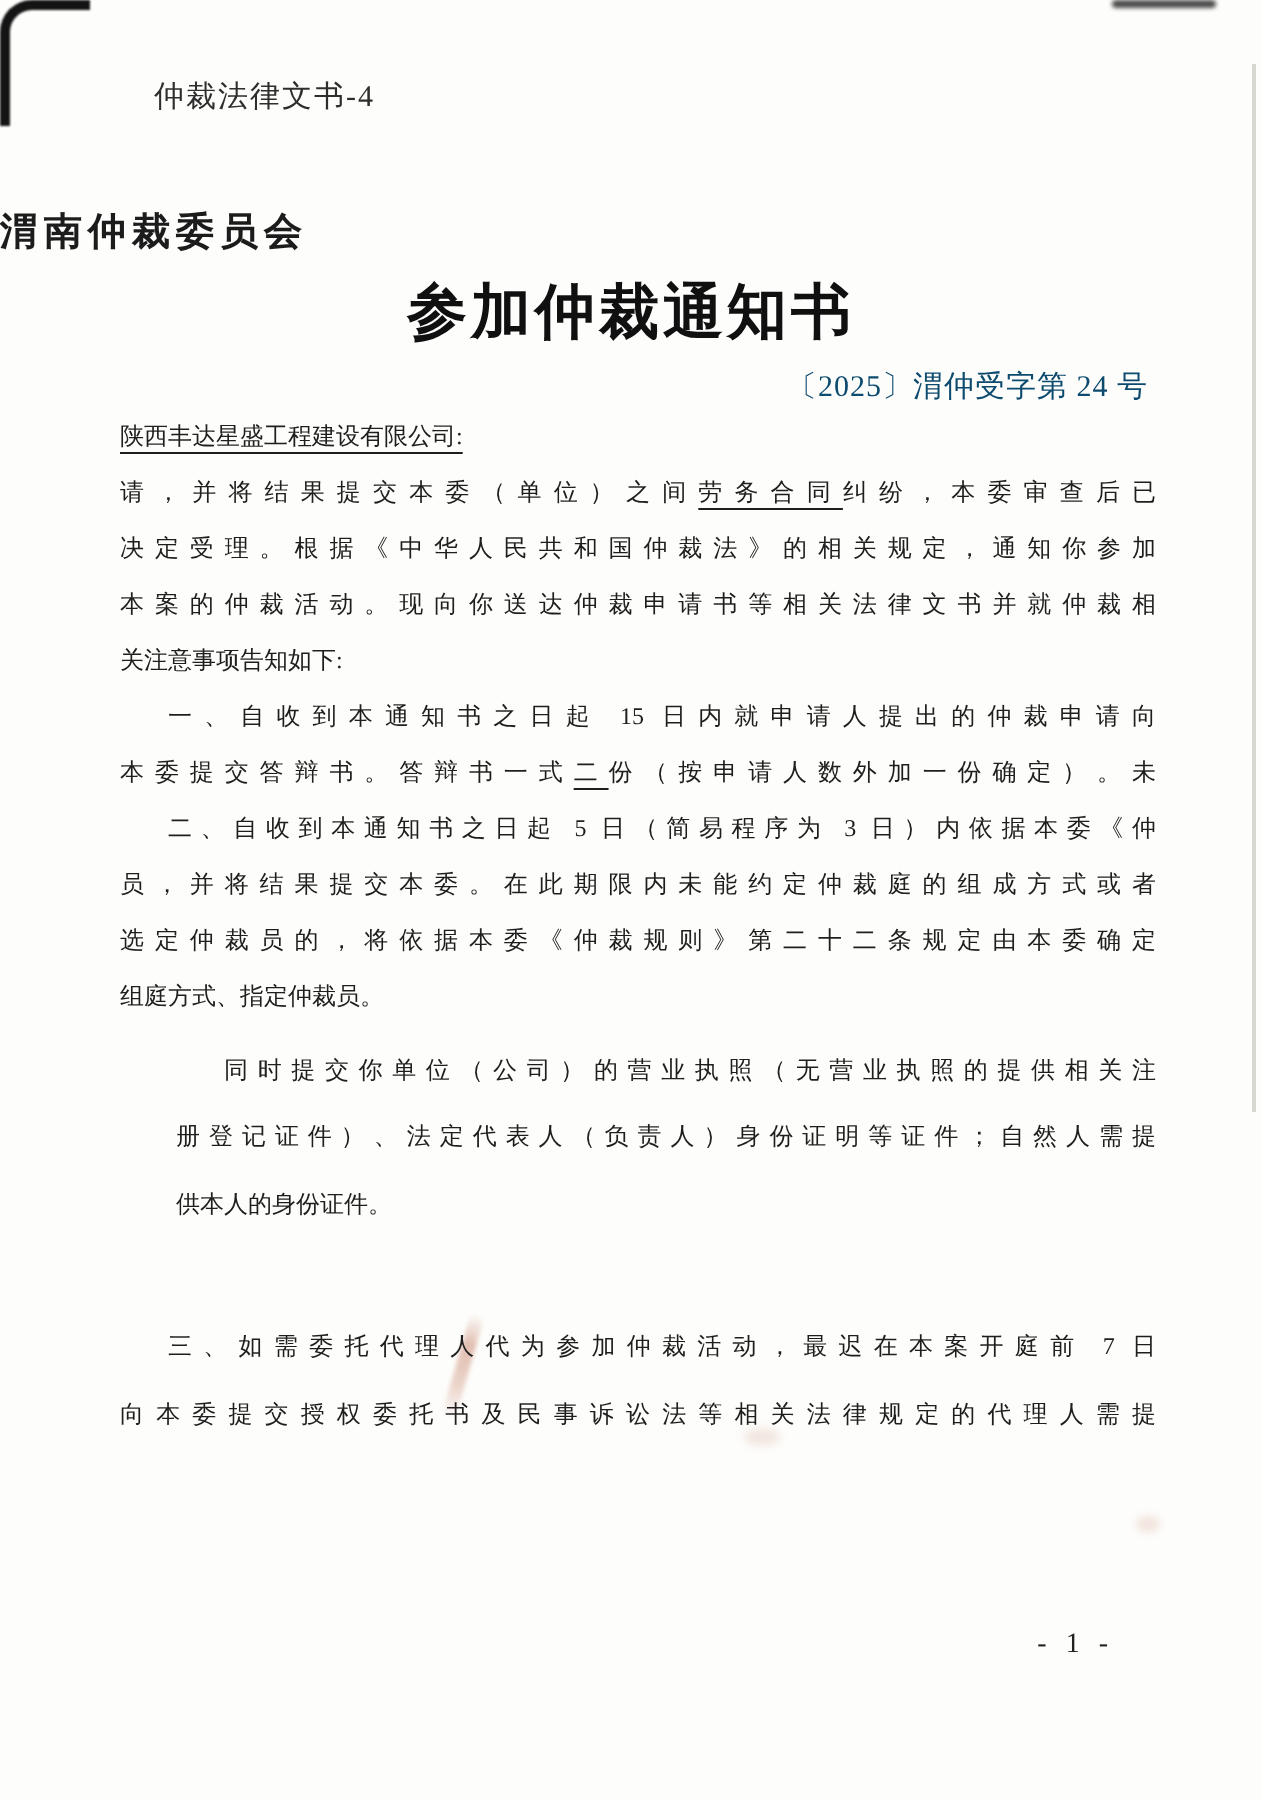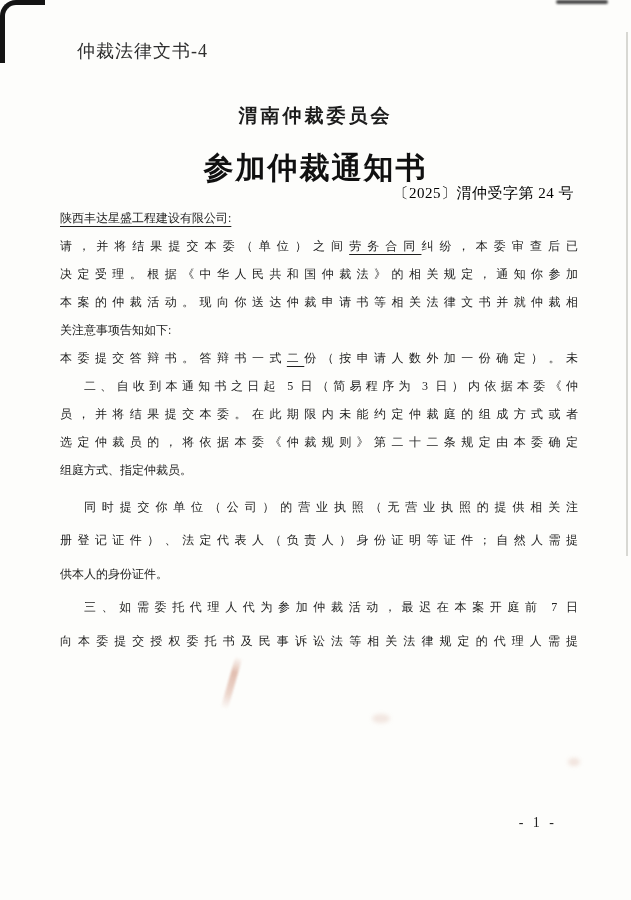--- a/index.html
+++ b/index.html
@@ -58,49 +58,49 @@
     position: absolute; left: 568px; top: 758px;
     width: 12px; height: 8px;
     background: rgba(206,150,130,0.25);
     border-radius: 50%;
     filter: blur(2px);
   }
 
   
   .doc-label {
     position: absolute; left: 77px; top: 39px;
-    font-size: 18px; letter-spacing: 1px; color: #2e2e2e;
+    font-size: 15px; letter-spacing: 1px; color: #2e2e2e;
   }
   .org-name {
     position: absolute; left: 0; right: 0; top: 103px;
-    text-align: center;
+    text-align: left;
     font-size: 19px; font-weight: 700; letter-spacing: 3px;
     color: #1c1c1c;
   }
   .doc-title {
     position: absolute; left: 0; right: 0; top: 136px;
-    margin: 12px;
+    margin: 0;
     text-align: center;
     font-size: 30px; font-weight: 700; letter-spacing: 2px;
     color: #101010;
   }
   .doc-number {
     position: absolute; right: 57px; top: 184px;
-    font-size: 15px; color: #000000; letter-spacing: 0.5px; margin-left: 36px;
+    font-size: 15px; color: #0c4a6e; letter-spacing: 0.5px; margin-left: 36px;
   }
 
   
   .doc-body {
     position: absolute; left: 60px; top: 204px;
     width: 518px;
     font-size: 12px;
   }
   .para { margin: 0; line-height: 28px; }
-  .para-attachments, .para-item-3 { line-height: 33.4px; }
-  .para-attachments { margin-top: 7px; }
+  .para-attachments, .para-item-3 { line-height: 33.4px; margin-top: 38px; }
+  .para-attachments { margin-top: 7px; margin-left: 28px; }
   .line { text-align: justify; }
   .line.fill { text-align-last: justify; }
   .line.first { text-indent: 2em; }
   .u {
     text-decoration: underline;
     text-underline-offset: 4px;
     text-decoration-thickness: 1px;
   }
 
   .page-number {
@@ -133,20 +133,21 @@
       <div class="para para-recipient">
         <div class="line"><span class="u">陕西丰达星盛工程建设有限公司:</span></div>
       </div>
       <div class="para para-intro">
         <div class="line fill"><span>请，并将结果提交本委（单位）之间</span><span class="u">劳务合同</span><span>纠纷，本委审查后已</span></div>
         <div class="line fill"><span>决定受理。根据《中华人民共和国仲裁法》的相关规定，通知你参加</span></div>
         <div class="line fill"><span>本案的仲裁活动。现向你送达仲裁申请书等相关法律文书并就仲裁相</span></div>
         <div class="line"><span>关注意事项告知如下:</span></div>
       </div>
       <div class="para para-item-1">
+        <div class="line fill first"><span>一、自收到本通知书之日起 15 日内就申请人提出的仲裁申请向</span></div>
         <div class="line fill"><span>本委提交答辩书。答辩书一式</span><span class="u">二</span><span>份（按申请人数外加一份确定）。未</span></div>
       </div>
       <div class="para para-item-2">
         <div class="line fill first"><span>二、自收到本通知书之日起 5 日（简易程序为 3 日）内依据本委《仲</span></div>
         <div class="line fill"><span>员，并将结果提交本委。在此期限内未能约定仲裁庭的组成方式或者</span></div>
         <div class="line fill"><span>选定仲裁员的，将依据本委《仲裁规则》第二十二条规定由本委确定</span></div>
         <div class="line"><span>组庭方式、指定仲裁员。</span></div>
       </div>
       <div class="para para-attachments">
         <div class="line fill first"><span>同时提交你单位（公司）的营业执照（无营业执照的提供相关注</span></div>

